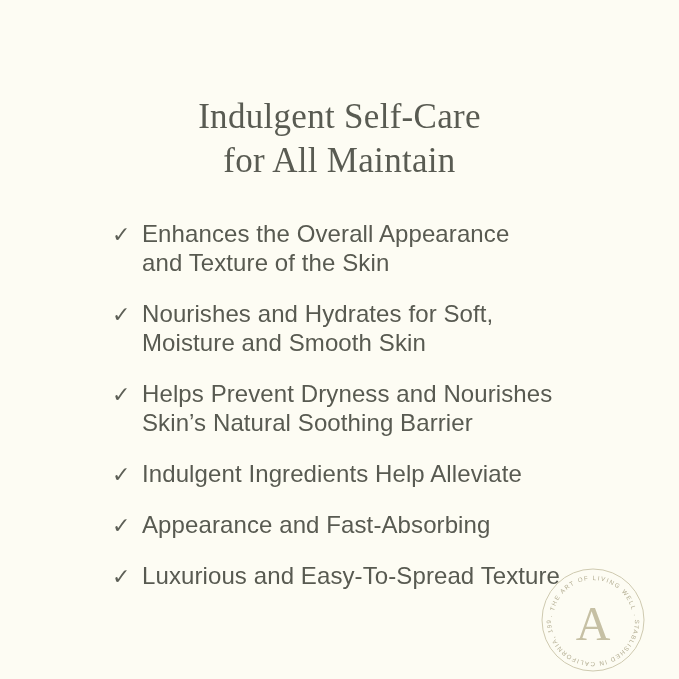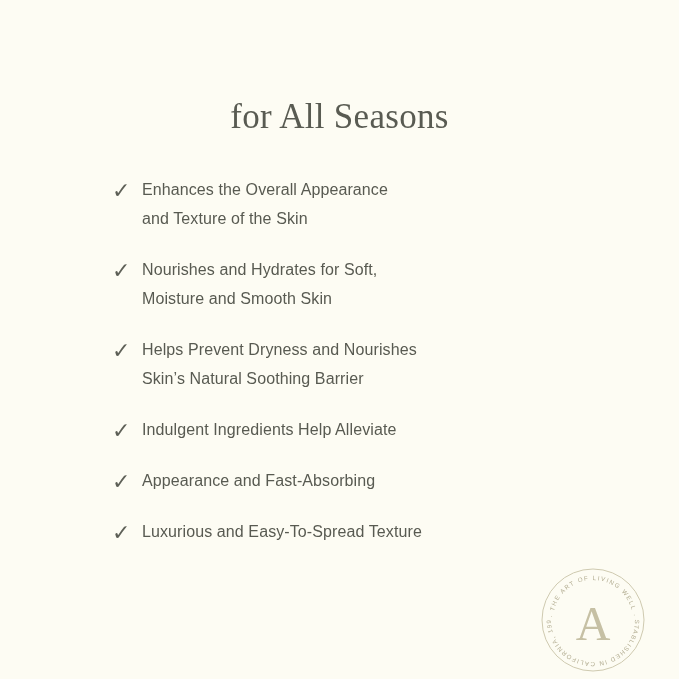--- a/index.html
+++ b/index.html
@@ -47,21 +47,21 @@
     flex: 0 0 auto;
     width: 30px;
     color: #5e6057;
     font-size: 22px;
     line-height: 29px;
     font-family: "DejaVu Sans", sans-serif;
     transform: translateY(1px);
   }
   .benefit-text {
     color: #585a51;
-    font-size: 16px;
+    font-size: 24px;
     line-height: 29px;
     letter-spacing: 0.1px;
   }
   .benefit-text .line {
     display: block;
   }
   .seal {
     position: absolute;
     right: 32px;
     bottom: 28px;
@@ -71,21 +71,22 @@
   .seal svg {
     display: block;
   }
 </style>
 </head>
 <body>
 
 <div class="card">
 
   <h1 class="headline">
-    <span class="line">for All Seasons</span>
+    <span class="line">Indulgent Self-Care</span>
+    <span class="line">for All Maintain</span>
   </h1>
 
   <ul class="benefits">
 
     <li class="benefit">
       <span class="check">✓</span>
       <span class="benefit-text">
         <span class="line">Enhances the Overall Appearance</span>
         <span class="line">and Texture of the Skin</span>
       </span>

